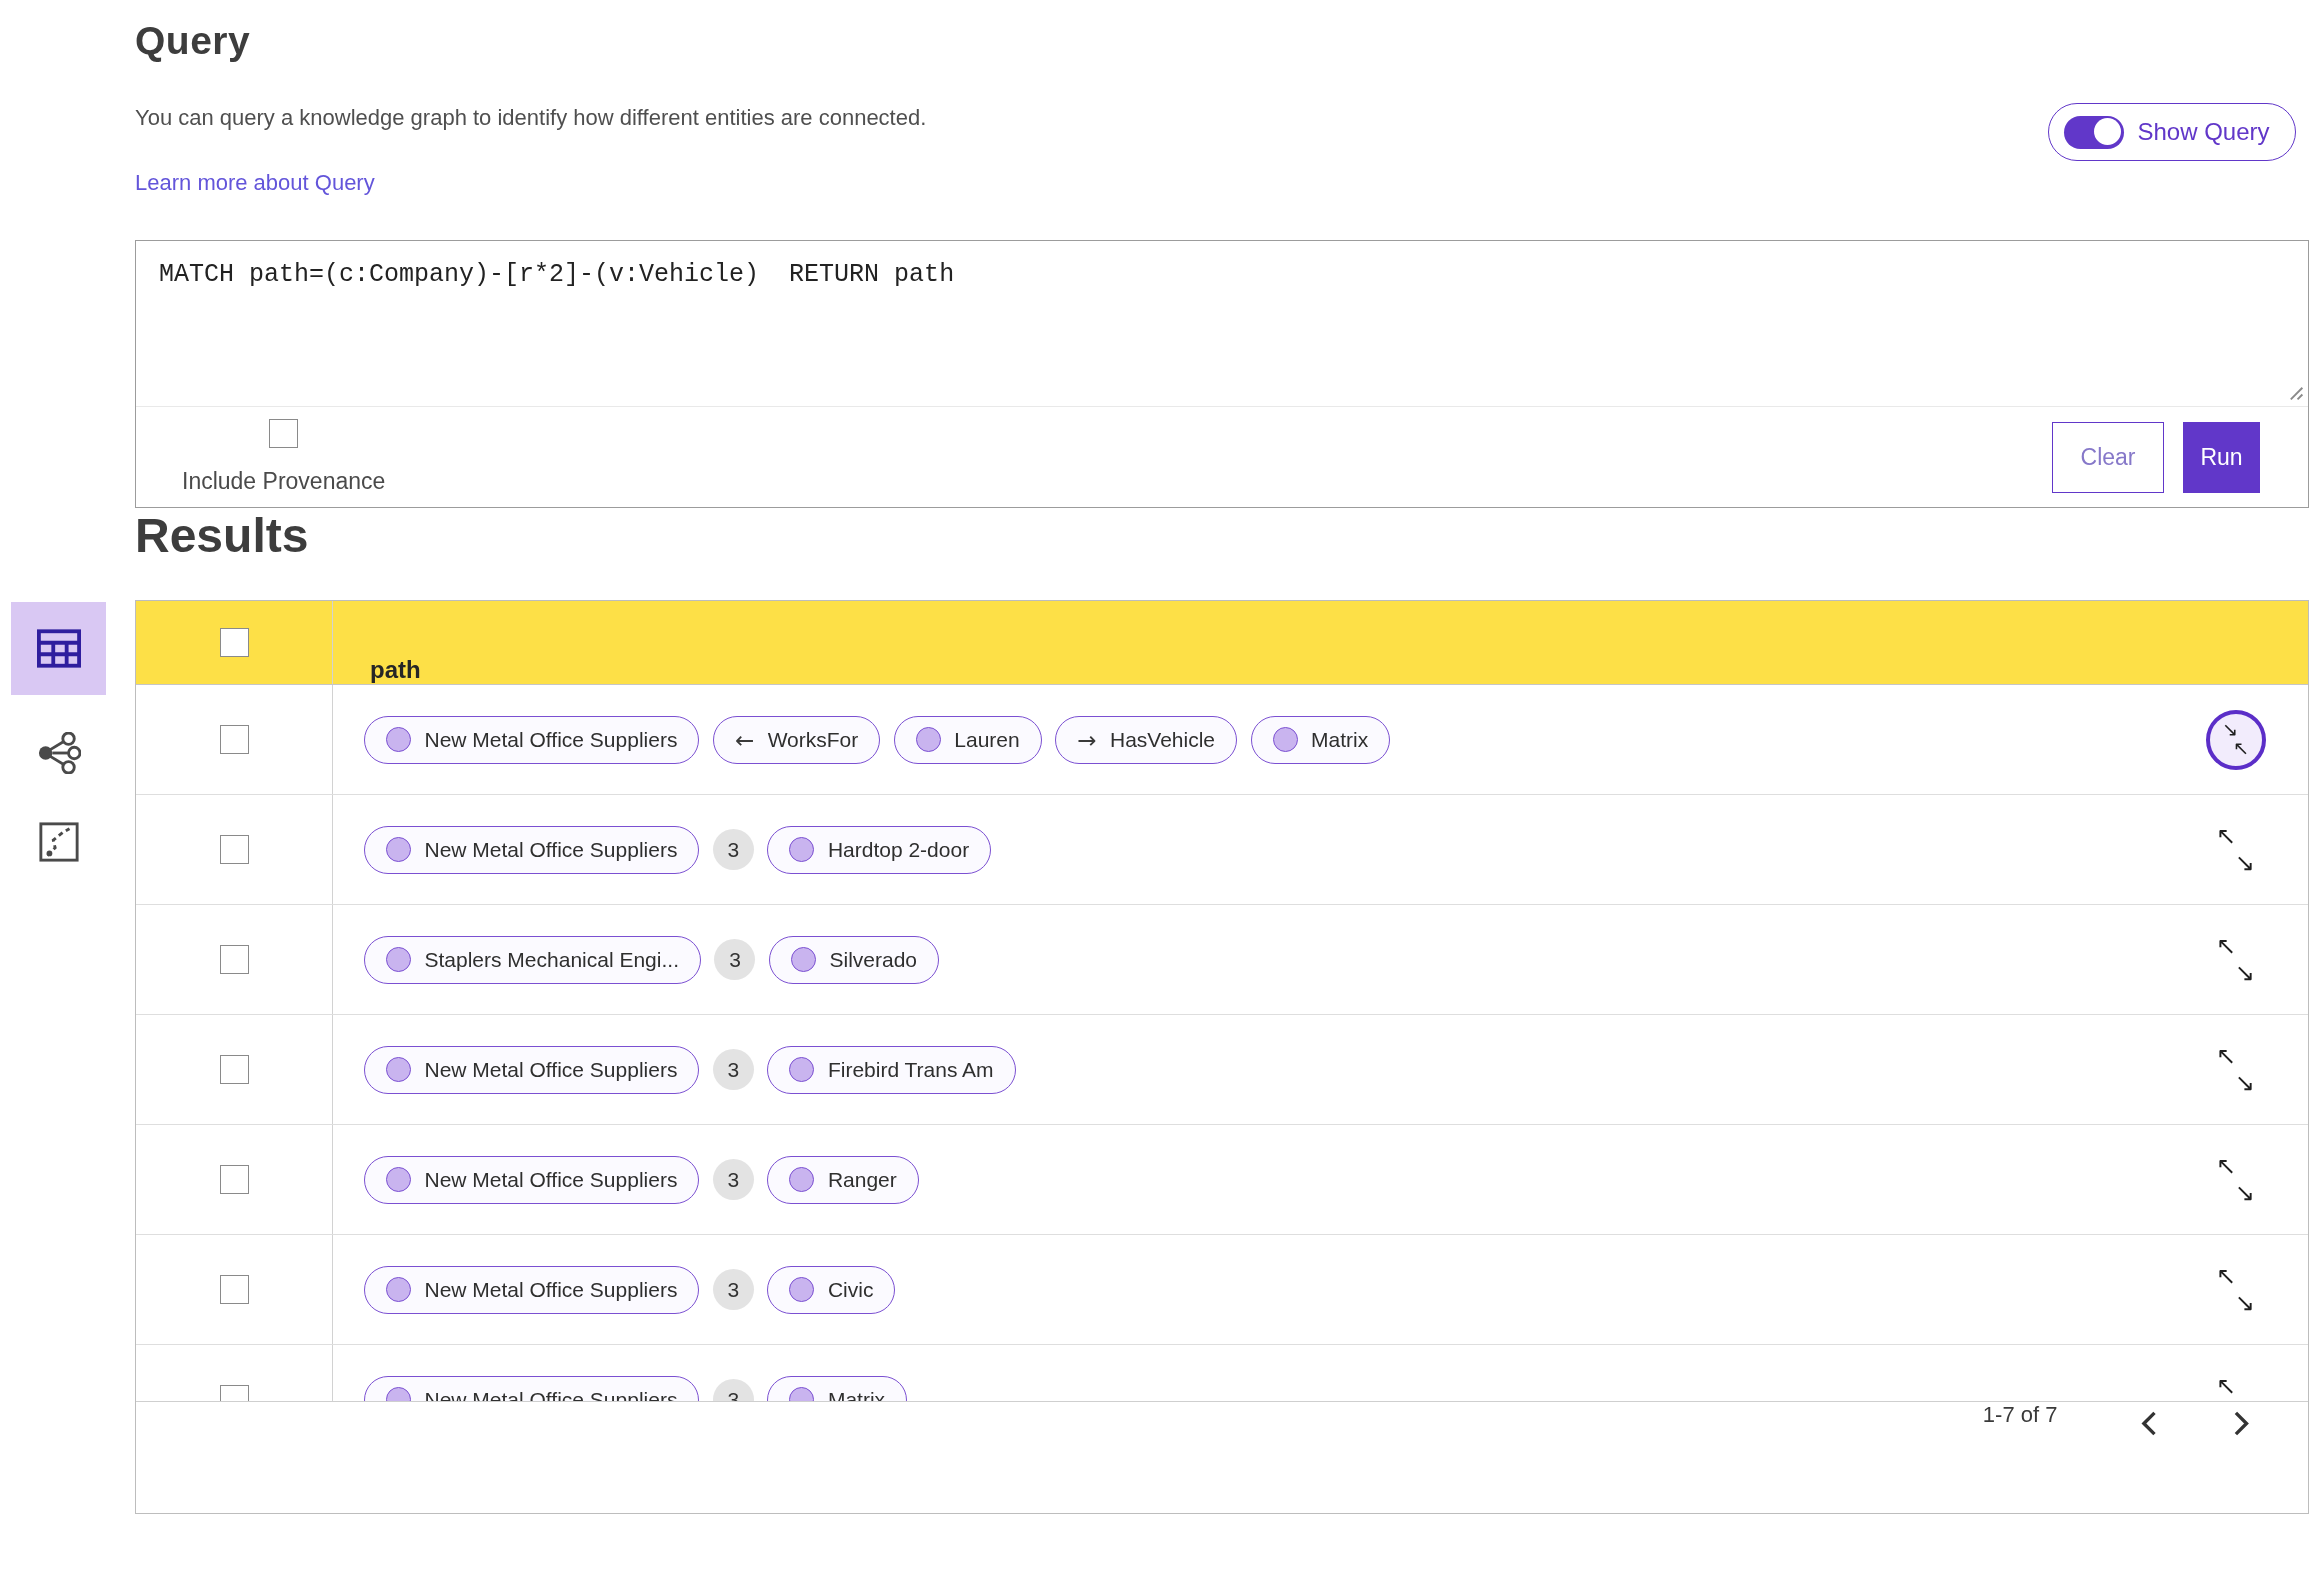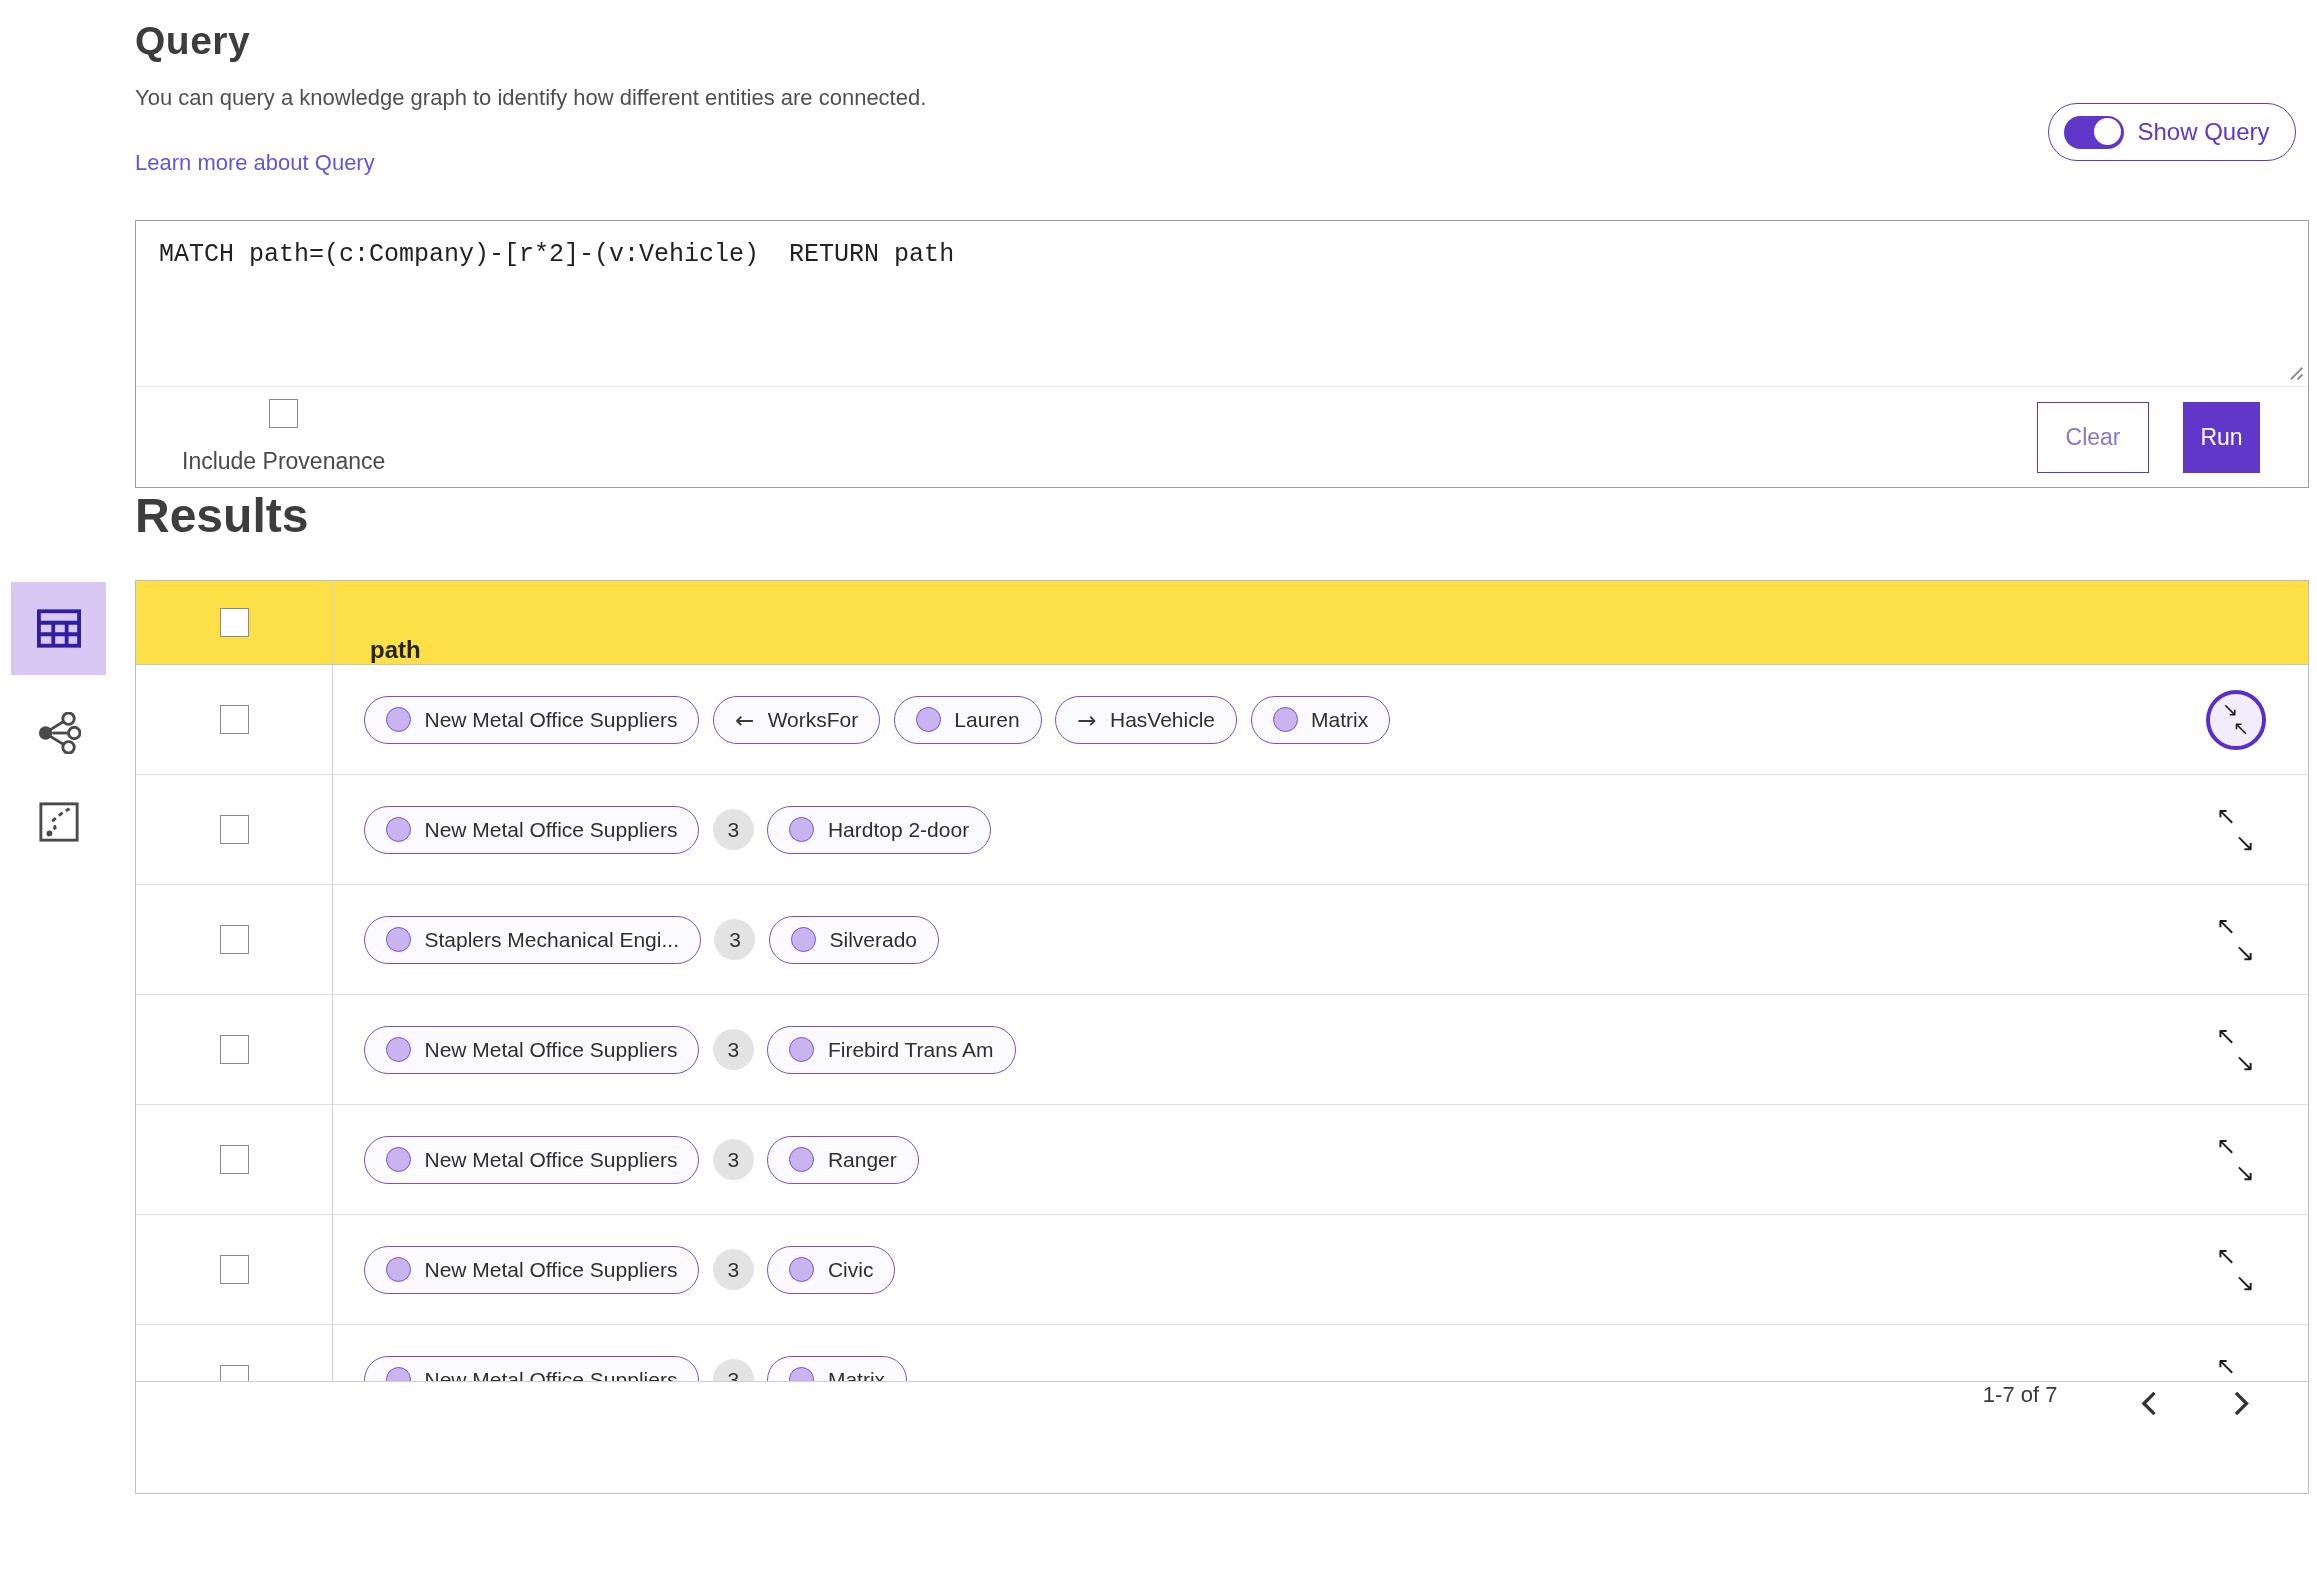--- a/index.html
+++ b/index.html
@@ -2,42 +2,42 @@
 <html><head>
 <meta charset="utf-8">
 <style>
   * { margin:0; padding:0; box-sizing:border-box; }
   html,body { width:2317px; height:1583px; background:#ffffff; overflow:hidden;
               font-family:"Liberation Sans", sans-serif; color:#3f3f3f; }
   .main { position:relative; margin-left:135px; width:2174px; padding-top:19px; }
 
   
   .page-title { font-size:39px; font-weight:bold; color:#3d3d3d; letter-spacing:0.5px; }
-  .query-desc { margin-top:22px; font-size:22px; color:#4f4f4f; }
+  .query-desc { margin-top:42px; font-size:22px; color:#4f4f4f; }
   .learn-link { display:inline-block; margin-top:39px; font-size:22px; color:#6355da;
                 text-decoration:none; cursor:pointer; }
   .show-query-btn { position:absolute; top:95px; right:13.5px; display:flex; align-items:center;
                 gap:13.5px; border:1.9px solid #6137c9; border-radius:965px; background:#fff;
                 padding:11.6px 25px 11.6px 15.4px; cursor:pointer;margin-top:8px; }
   .switch { width:60px; height:33px; border-radius:16.4px; background:#6137c9; position:relative; }
   .switch-knob { position:absolute; top:2.9px; right:2.9px; width:27px; height:27px;
                 border-radius:50%; background:#fff; }
   .show-query-label { font-size:24px; color:#6137c9; }
 
   .query-box { margin-top:44px; border:1.9px solid #9c9c9c; background:#fff; }
   .query-textarea { position:relative; height:166px; padding:19.3px 23px;
                 font-family:"Liberation Mono", monospace; font-size:25px; color:#222;
                 white-space:pre-wrap; border-bottom:1.9px solid #e9e9e9; cursor:text; }
   .resize-handle { position:absolute; right:2.9px; bottom:2.9px; }
   .query-footer { height:100px; display:flex; align-items:center; justify-content:space-between;
                 padding:0 48px 0 46px; }
   .checkbox-wrap { display:flex; align-items:center; gap:19.3px; cursor:pointer;flex-direction:column; }
   .checkbox { width:29px; height:29px; border:1.9px solid #8a8a8a; background:#fff; }
   .checkbox-label { font-size:23px; color:#4a4a4a; }
-  .btn-group { display:flex; gap:34px;align-items:flex-end; }
+  .btn-group { display:flex; gap:19px;align-items:flex-end; }
   .btn { font-size:23px; height:71px; display:flex; align-items:center; justify-content:center;
                 cursor:pointer; }
   .btn-clear { width:112px; background:#fff; border:1.9px solid #6137c9; color:#8678c9; }
   .btn-run { width:77px; background:#6137c9; border:1.9px solid #6137c9; color:#fff; }
 
   
   .results-title { font-size:48px; font-weight:bold; color:#3d3d3d; }
   .results-wrap { position:relative; margin-top:37px; }
 
   .view-rail { position:absolute; left:-124px; top:1.9px; width:95px; }

